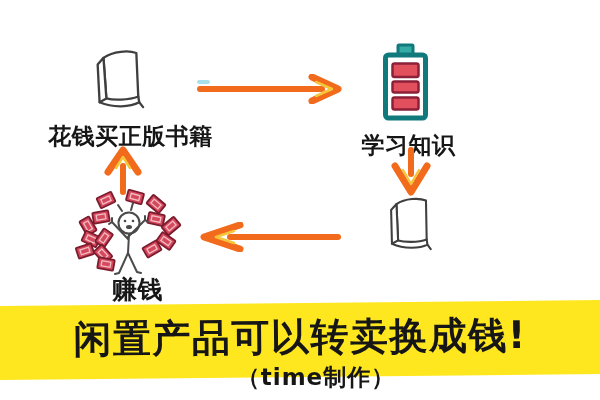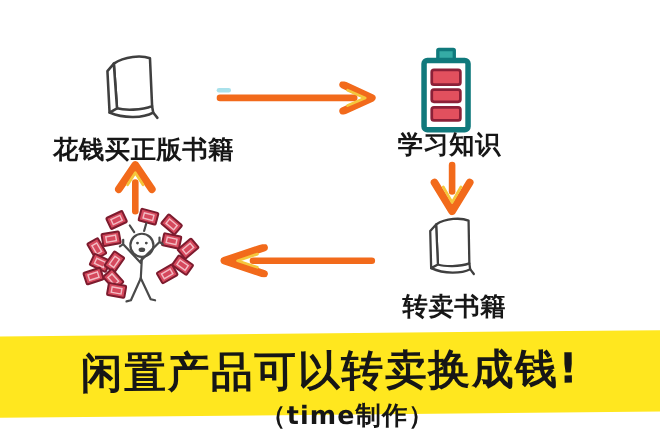--- a/index.html
+++ b/index.html
@@ -72,35 +72,34 @@
     <path class="arrow-accent" d="M120,8 L136,15 L120,22"></path>
   </svg>
 
   <svg class="abs" style="left:382px;top:42px;" width="48" height="80" viewBox="0 0 48 80">
     <rect class="bat-cap" x="16" y="3" width="15" height="11" rx="1"></rect>
     <rect class="bat-body" x="3.5" y="13" width="40" height="63" rx="3"></rect>
     <rect class="bat-bar" x="10.5" y="21.5" width="26" height="13.5" rx="2"></rect>
     <rect class="bat-bar" x="10.5" y="39.5" width="26" height="11" rx="2"></rect>
     <rect class="bat-bar" x="10.5" y="55.5" width="26" height="12" rx="2"></rect>
   </svg>
-  <div class="abs node-label" style="left:346px;top:116px;width:125px;">学习知识</div>
+  <div class="abs node-label" style="left:346px;top:130px;width:125px;">学习知识</div>
 
   <svg class="abs" style="left:390px;top:146px;" width="42" height="50" viewBox="0 0 42 50">
     <line class="arrow-shaft" x1="21" y1="4" x2="21" y2="28"></line>
     <path class="arrow-head" d="M5,20 L21,46 L37,20"></path>
     <path class="arrow-accent" d="M13,24 L21,38 L29,24"></path>
   </svg>
 
   <svg class="abs" style="left:381px;top:194px;transform:rotate(1.5deg);" width="54" height="64" viewBox="0 0 60 74">
     <path class="ink" d="M16,12 C26,5 42,4 50,7 L52,52 C42,56 26,56 19,54 Z"></path>
     <path class="ink" d="M16,12 L10,19 L12,58 L19,54 Z"></path>
     <path class="ink-line" d="M12,58 C26,64 44,63 53,58 L52,52"></path>
     <path class="ink-line" d="M53,58 L57,63"></path>
   </svg>
-  <div class="abs node-label" style="left:348px;top:263px;width:130px;">转卖书籍</div>
 
   <svg class="abs" style="left:196px;top:222px;" width="148" height="30" viewBox="0 0 148 30">
     <line class="arrow-shaft" x1="142" y1="15" x2="34" y2="15"></line>
     <path class="arrow-head" d="M44,3 L8,15 L44,27"></path>
     <path class="arrow-accent" d="M38,9 L20,15 L38,21"></path>
   </svg>
 
   <svg class="abs" style="left:104px;top:146px;" width="38" height="50" viewBox="0 0 38 50">
     <line class="arrow-shaft" x1="19" y1="46" x2="19" y2="20"></line>
     <path class="arrow-head" d="M4,26 L19,4 L34,26"></path>
@@ -173,19 +172,20 @@
       <circle class="fig-fill" cx="57" cy="38" r="1.3"></circle>
       <circle class="fig-fill" cx="65" cy="38" r="1.3"></circle>
       <ellipse class="fig-fill" cx="61" cy="44" rx="3" ry="2.1"></ellipse>
       <path class="fig" d="M61,51 L60,70"></path>
       <path class="fig" d="M60,56 L44,39 M44,39 L41,41 M44,39 L44,35"></path>
       <path class="fig" d="M60,54 L77,37 M77,37 L80,39 M77,37 L77,33"></path>
       <path class="fig" d="M60,70 L51,90 L47,91"></path>
       <path class="fig" d="M60,70 L69,89 L73,90"></path>
     </g>
   </svg>
+  <div class="abs node-label" style="left:85px;top:273px;width:105px;font-size:25px;">赚钱</div>
 
   <div class="abs" id="banner">
     <div id="banner-title">闲置产品可以转卖换成钱!</div>
   </div>
   <div class="abs" id="credit">（time制作）</div>
 
 </div>
 
 </body></html>

